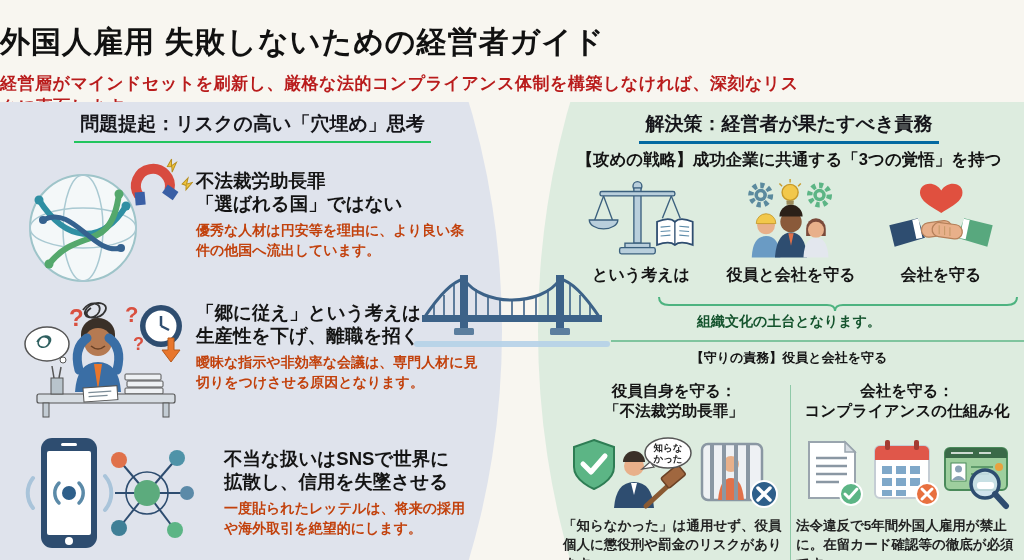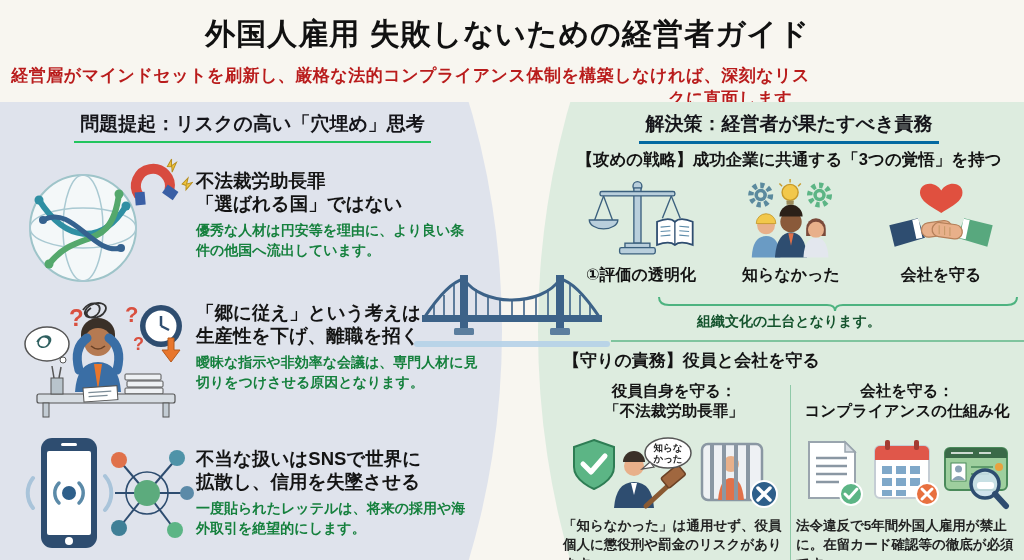--- a/index.html
+++ b/index.html
@@ -1,50 +1,50 @@
 <!DOCTYPE html>
 <html><head>
 <meta charset="utf-8">
 <style>
   html,body{margin:0;padding:0;}
   body{width:1024px;height:560px;background:#f8f6f0;font-family:"Liberation Sans","DejaVu Sans",sans-serif;overflow:hidden;}
   .stage{position:relative;width:1024px;height:560px;}
   
-  .hdr{position:absolute;top:0;left:0;width:810px;height:102px;text-align:right;}
+  .hdr{position:absolute;top:8px;left:0;width:810px;height:102px;text-align:left;}
   .hdr .title{margin-top:14px;font-size:30px;font-weight:800;color:#111;letter-spacing:1px;}
   .hdr .subtitle{margin-top:9px;font-size:17px;font-weight:800;color:#b91c1c;letter-spacing:.5px;}
   
   .bg-left{position:absolute;left:0;top:102px;width:510px;height:458px;background:#dfe3ec;
            clip-path:ellipse(502px 640px at 0% 50%);}
   .bg-right{position:absolute;left:505px;top:102px;width:519px;height:458px;background:#ddecdf;
            clip-path:ellipse(486px 640px at 100% 50%);}
   .water{position:absolute;left:414px;top:341px;width:196px;height:6px;background:#b5d2e8;border-radius:3px;opacity:.9;}
   .bridge{position:absolute;left:420px;top:258px;width:184px;height:90px;}
   
   .lsec{position:absolute;left:0;top:102px;width:505px;height:458px;}
   .lp-head{width:100%;text-align:center;margin-top:9px;}
   .lp-head span{display:inline-block;font-size:19px;font-weight:800;color:#15151a;border-bottom:2px solid #22c55e;padding:0 6px 4px 6px;}
   .lrow{position:absolute;left:18px;width:460px;display:flex;align-items:flex-start;}
   .lrow .ic{width:178px;flex:none;display:flex;justify-content:center;}
   .lrow .tx{flex:1;}
   .ititle{font-size:18.5px;line-height:1.22;font-weight:800;color:#141414;}
-  .ibody{margin-top:6px;font-size:14px;line-height:1.4;font-weight:700;color:#15803d;}
+  .ibody{margin-top:6px;font-size:14px;line-height:1.4;font-weight:700;color:#c2410c;}
   
   .rsec{position:absolute;left:505px;top:102px;width:519px;height:458px;}
   .rp-head{position:absolute;top:9px;left:58px;width:452px;text-align:center;}
   .rp-head span{display:inline-block;font-size:19px;font-weight:800;color:#15151a;border-bottom:3px solid #0369a1;padding:0 6px 4px 6px;}
   .off-title{position:absolute;top:47px;left:48px;width:472px;text-align:center;font-size:16.5px;font-weight:800;color:#141414;}
   .off-row{position:absolute;top:77px;left:62px;width:448px;display:flex;justify-content:space-between;}
   .off-col{width:148px;text-align:center;}
   .off-col svg{height:82px;display:block;margin:0 auto;}
   .off-label{margin-top:4px;font-size:16px;font-weight:800;color:#141414;}
   .brace{position:absolute;top:193px;left:152px;width:362px;height:18px;}
   .off-cap{position:absolute;top:211px;left:58px;width:452px;text-align:center;font-size:14px;font-weight:700;color:#14532d;}
   .div-h{position:absolute;top:238px;left:106px;width:413px;border-top:2px solid #7fc49e;}
-  .def-title{position:absolute;top:247px;left:58px;width:452px;text-align:left;font-size:17px;font-weight:800;color:#141414;}
+  .def-title{position:absolute;top:247px;left:58px;width:452px;text-align:center;font-size:13px;font-weight:800;color:#141414;}
   .def-cols{position:absolute;top:279px;left:58px;width:456px;display:flex;}
   .def-col{width:222px;}
   .def-vdiv{width:1px;background:#8fc9a8;margin:4px 5px 0 5px;}
   .dc-title{text-align:center;font-size:15.5px;font-weight:700;color:#141414;line-height:1.3;}
   .dc-icons{margin-top:15px;display:flex;justify-content:center;}
   .dc-body{margin-top:5px;font-size:13.5px;font-weight:700;color:#232323;line-height:1.38;}
 </style>
 </head>
 <body>
 
@@ -165,21 +165,21 @@
       </div>
       <div class="tx" style="padding-top:10px;">
         <div class="ititle">
           <div>「郷に従え」という考えは</div>
           <div>生産性を下げ、離職を招く</div>
         </div>
         <div class="ibody">曖昧な指示や非効率な会議は、専門人材に見切りをつけさせる原因となります。</div>
       </div>
     </div>
 
-    <div class="lrow" style="top:332px;">
+    <div class="lrow" style="top:332px;gap:28px;">
       <div class="ic">
         <svg width="176" height="118" viewBox="0 0 176 118">
           <path d="M14,44 a24,24 0 0 0 0,30" fill="none" stroke="#a9c4da" stroke-width="4" stroke-linecap="round"></path>
           <rect x="22" y="4" width="56" height="110" rx="11" fill="#2e4d70"></rect>
           <rect x="28" y="17" width="44" height="84" rx="2" fill="#fff"></rect>
           <rect x="42" y="9" width="16" height="3" rx="1.5" fill="#fff"></rect>
           <circle cx="50" cy="107" r="4" fill="#fff"></circle>
           <circle cx="50" cy="59" r="7" fill="#2e5f8a"></circle>
           <path d="M40,49 a14,14 0 0 0 0,20 M60,49 a14,14 0 0 1 0,20" fill="none" stroke="#5b8aa8" stroke-width="3.5" stroke-linecap="round"></path>
           <path d="M86,42 a26,26 0 0 1 0,34" fill="none" stroke="#a9c4da" stroke-width="4" stroke-linecap="round"></path>
@@ -235,21 +235,21 @@
             <g stroke="#5b8aa8" stroke-width="1.2">
               <line x1="82" y1="54" x2="93" y2="53"></line>
                 <line x1="82" y1="59" x2="93" y2="58"></line>
                 <line x1="82" y1="64" x2="93" y2="63"></line>
               <line x1="103" y1="53" x2="114" y2="54"></line>
                 <line x1="103" y1="58" x2="114" y2="59"></line>
                 <line x1="103" y1="63" x2="114" y2="64"></line>
             </g>
           </g>
         </svg>
-        <div class="off-label">①評価の透明化</div>
+        <div class="off-label">という考えは</div>
       </div>
 
       <div class="off-col">
         <svg viewBox="0 0 120 92" width="120">
           <g>
             <circle cx="26" cy="18" r="11" fill="none" stroke="#5b8a9e" stroke-width="6" stroke-dasharray="4.5 4"></circle>
             <circle cx="26" cy="18" r="7" fill="#5b8a9e"></circle>
               <circle cx="26" cy="18" r="3" fill="#ddecdf"></circle>
           </g>
           <g>
@@ -274,21 +274,21 @@
             <path d="M47,42 a13,13 0 0 1 26,0 z" fill="#2b2018"></path>
             <path d="M42,88 q2,-28 18,-28 q16,0 18,28 z" fill="#2e4d70"></path>
             <path d="M57,61 l3,14 3,-14 z" fill="#e0714a"></path>
           </g>
           <g>
             <path d="M77,56 a11,12 0 0 1 22,0 v8 h-22 z" fill="#7a4a3a"></path>
             <circle cx="88" cy="57" r="9" fill="#e8b08a"></circle>
             <path d="M74,88 q1,-22 14,-22 q13,0 14,22 z" fill="#e3e7ee"></path>
           </g>
         </svg>
-        <div class="off-label">知らなかった</div>
+        <div class="off-label">役員と会社を守る</div>
       </div>
 
       <div class="off-col">
         <svg viewBox="0 0 120 92" width="120">
           <path d="M60,30 C52,16 30,20 34,36 c3,10 18,16 26,22 c8,-6 23,-12 26,-22 c4,-16 -18,-20 -26,-6 z" fill="#e0503f" transform="translate(0,-14) scale(0.9) translate(7,0)"></path>
           <polygon points="2,52 34,44 42,66 8,76" fill="#2e4d70"></polygon>
           <polygon points="118,52 86,44 78,66 112,76" fill="#58a87e"></polygon>
           <rect x="30" y="45" width="7" height="22" fill="#fff" transform="rotate(-12 33 56)"></rect>
           <rect x="83" y="45" width="7" height="22" fill="#fff" transform="rotate(12 86 56)"></rect>
           <g fill="#e8b08a" stroke="#b5805a" stroke-width="1.4">

